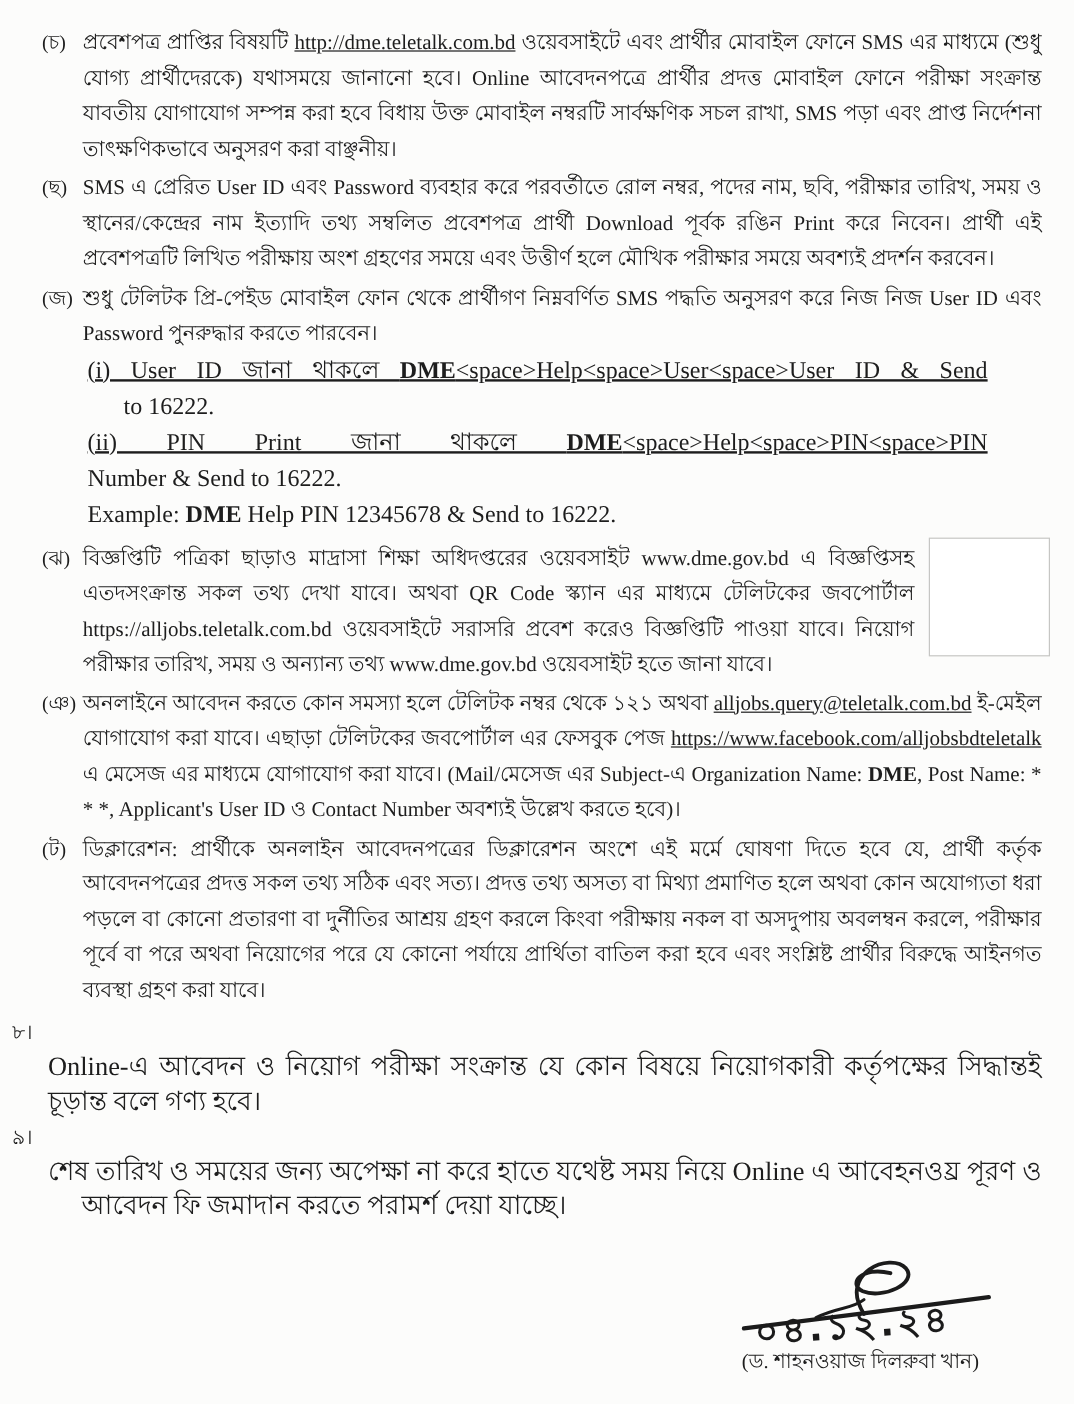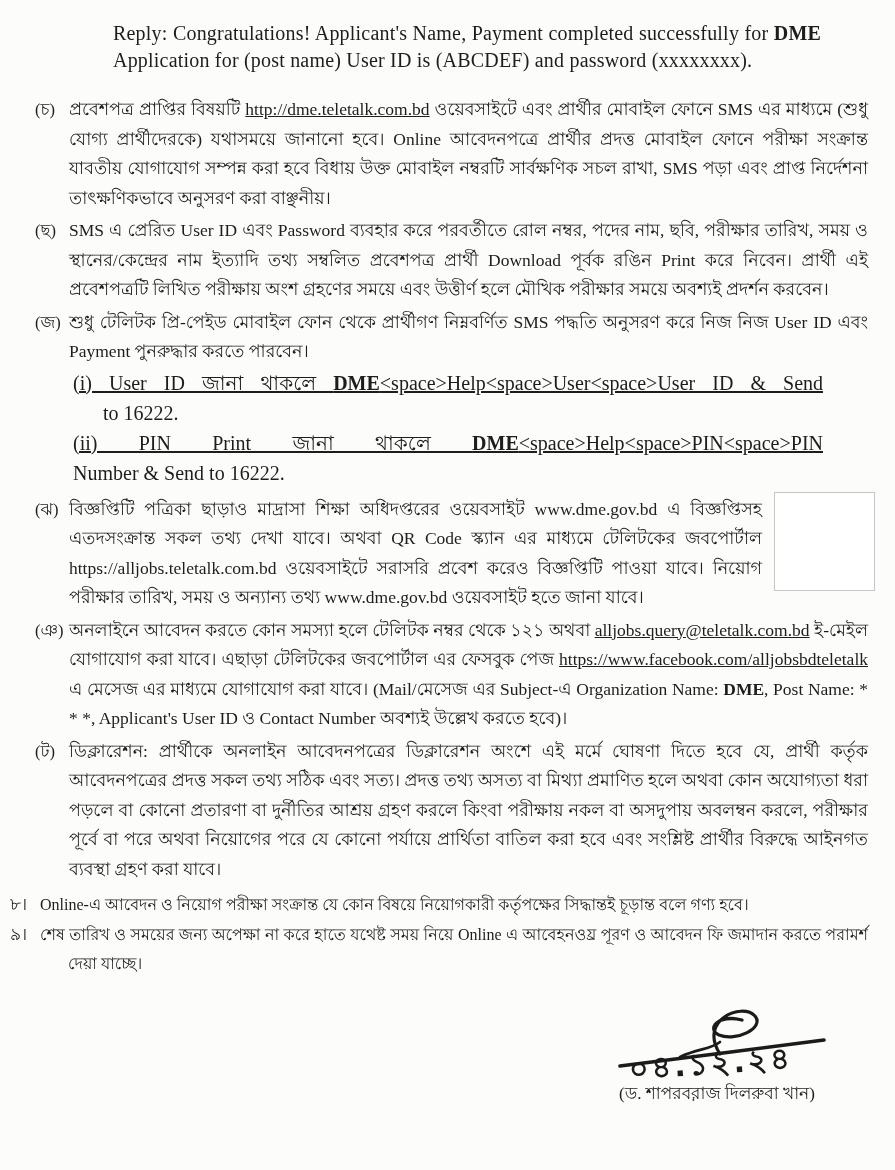--- a/index.html
+++ b/index.html
@@ -47,21 +47,21 @@
     background:#fff;border:1px solid #c6c6c4;
     padding:7px;box-sizing:border-box;
   }
   .qr-grid{position:relative;width:100%;height:100%;}
   .qr-grid .m{position:absolute;background:#161616;}
   
   .numbered{margin:6px 27px 0 10px;}
   .num-item{display:flex;margin-bottom:1px;}
   .num-item .marker{flex:none;width:30px;font-size:17px;line-height:29px;}
   .num-item .content{
-    flex:1;font-size:16px;line-height:29px;text-align:justify;
+    flex:1;font-size:22px;line-height:29px;text-align:justify;margin-top:28px;
   }
   .num-item .content.hang{padding-left:28px;text-indent:-28px;}
   
   .sign-wrap{display:flex;justify-content:flex-end;padding-right:32px;margin-top:24px;}
   .sign-block{position:relative;width:292px;text-align:center;}
   .sign-svg{display:block;margin:0 auto;}
   .sign-date{
     position:absolute;top:38px;left:58px;
     font-family:"DejaVu Sans",sans-serif;
     font-size:30px;font-weight:bold;color:#1b1b1b;
@@ -72,43 +72,43 @@
   .sign-line.name{margin-top:2px;}
   
   .seg-b{font-weight:bold;}
   .seg-u{text-decoration:underline;}
 </style>
 </head>
 <body>
 
 <div class="page">
 
-  <p class="reply"><span>Reply: Congratulations! Applicant's Name, Payment completed successfully for </span><span class="seg-b">DME</span><span> Application for (post name) User ID is (ABCDEF) and password (xxxxxxxx).</span></p>
 
   <div class="list">
 
     <div class="item">
       <span class="marker">(চ)</span>
       <span class="content"><span>প্রবেশপত্র প্রাপ্তির বিষয়টি </span><span class="seg-u">http://dme.teletalk.com.bd</span><span> ওয়েবসাইটে এবং প্রার্থীর মোবাইল ফোনে SMS এর মাধ্যমে (শুধু যোগ্য প্রার্থীদেরকে) যথাসময়ে জানানো হবে। Online আবেদনপত্রে প্রার্থীর প্রদত্ত মোবাইল ফোনে পরীক্ষা সংক্রান্ত যাবতীয় যোগাযোগ সম্পন্ন করা হবে বিধায় উক্ত মোবাইল নম্বরটি সার্বক্ষণিক সচল রাখা, SMS পড়া এবং প্রাপ্ত নির্দেশনা তাৎক্ষণিকভাবে অনুসরণ করা বাঞ্ছনীয়।</span></span>
     </div>
 
     <div class="item">
       <span class="marker">(ছ)</span>
       <span class="content"><span>SMS এ প্রেরিত User ID এবং Password ব্যবহার করে পরবর্তীতে রোল নম্বর, পদের নাম, ছবি, পরীক্ষার তারিখ, সময় ও স্থানের/কেন্দ্রের নাম ইত্যাদি তথ্য সম্বলিত প্রবেশপত্র প্রার্থী Download পূর্বক রঙিন Print করে নিবেন। প্রার্থী এই প্রবেশপত্রটি লিখিত পরীক্ষায় অংশ গ্রহণের সময়ে এবং উত্তীর্ণ হলে মৌখিক পরীক্ষার সময়ে অবশ্যই প্রদর্শন করবেন।</span></span>
     </div>
 
     <div class="item">
       <span class="marker">(জ)</span>
       <span class="content">
-        <span><span>শুধু টেলিটক প্রি-পেইড মোবাইল ফোন থেকে প্রার্থীগণ নিম্নবর্ণিত SMS পদ্ধতি অনুসরণ করে নিজ নিজ User ID এবং Payment পুনরুদ্ধার করতে পারবেন।</span></span>
+        <span><span>শুধু টেলিটক প্রি-পেইড মোবাইল ফোন থেকে প্রার্থীগণ নিম্নবর্ণিত SMS পদ্ধতি অনুসরণ করে নিজ নিজ User ID এবং Password পুনরুদ্ধার করতে পারবেন।</span></span>
         <span class="sublines" style="display:block;">
           <span class="sub-line stretch" style="display:block;"><span>(i) User ID জানা থাকলে </span><span class="seg-b">DME</span><span>&lt;space&gt;Help&lt;space&gt;User&lt;space&gt;User ID &amp; Send</span></span>
           <span class="sub-line deep" style="display:block;"><span>to 16222.</span></span>
           <span class="sub-line stretch" style="display:block;"><span>(ii) PIN Print জানা থাকলে </span><span class="seg-b">DME</span><span>&lt;space&gt;Help&lt;space&gt;PIN&lt;space&gt;PIN</span></span>
           <span class="sub-line" style="display:block;"><span>Number &amp; Send to 16222.</span></span>
+          <span class="sub-line" style="display:block;"><span>Example: </span><span class="seg-b">DME</span><span> Help PIN 12345678 &amp; Send to 16222.</span></span>
         </span>
       </span>
     </div>
 
     <div class="item item-jha">
       <span class="marker">(ঝ)</span>
       <span class="content"><span>বিজ্ঞপ্তিটি পত্রিকা ছাড়াও মাদ্রাসা শিক্ষা অধিদপ্তরের ওয়েবসাইট www.dme.gov.bd এ বিজ্ঞপ্তিসহ এতদসংক্রান্ত সকল তথ্য দেখা যাবে। অথবা QR Code স্ক্যান এর মাধ্যমে টেলিটকের জবপোর্টাল https://alljobs.teletalk.com.bd ওয়েবসাইটে সরাসরি প্রবেশ করেও বিজ্ঞপ্তিটি পাওয়া যাবে। নিয়োগ পরীক্ষার তারিখ, সময় ও অন্যান্য তথ্য www.dme.gov.bd ওয়েবসাইট হতে জানা যাবে।</span></span>
       <span class="qr-box">
         <span class="qr-grid" id="qr-grid"><span class="m" style="left: 0%; top: 0%; width: 5.0619%; height: 5.0619%;"></span><span class="m" style="left: 4.7619%; top: 0%; width: 5.0619%; height: 5.0619%;"></span><span class="m" style="left: 9.52381%; top: 0%; width: 5.0619%; height: 5.0619%;"></span><span class="m" style="left: 14.2857%; top: 0%; width: 5.0619%; height: 5.0619%;"></span><span class="m" style="left: 19.0476%; top: 0%; width: 5.0619%; height: 5.0619%;"></span><span class="m" style="left: 23.8095%; top: 0%; width: 5.0619%; height: 5.0619%;"></span><span class="m" style="left: 28.5714%; top: 0%; width: 5.0619%; height: 5.0619%;"></span><span class="m" style="left: 38.0952%; top: 0%; width: 5.0619%; height: 5.0619%;"></span><span class="m" style="left: 42.8571%; top: 0%; width: 5.0619%; height: 5.0619%;"></span><span class="m" style="left: 47.619%; top: 0%; width: 5.0619%; height: 5.0619%;"></span><span class="m" style="left: 66.6667%; top: 0%; width: 5.0619%; height: 5.0619%;"></span><span class="m" style="left: 71.4286%; top: 0%; width: 5.0619%; height: 5.0619%;"></span><span class="m" style="left: 76.1905%; top: 0%; width: 5.0619%; height: 5.0619%;"></span><span class="m" style="left: 80.9524%; top: 0%; width: 5.0619%; height: 5.0619%;"></span><span class="m" style="left: 85.7143%; top: 0%; width: 5.0619%; height: 5.0619%;"></span><span class="m" style="left: 90.4762%; top: 0%; width: 5.0619%; height: 5.0619%;"></span><span class="m" style="left: 95.2381%; top: 0%; width: 5.0619%; height: 5.0619%;"></span><span class="m" style="left: 0%; top: 4.7619%; width: 5.0619%; height: 5.0619%;"></span><span class="m" style="left: 28.5714%; top: 4.7619%; width: 5.0619%; height: 5.0619%;"></span><span class="m" style="left: 42.8571%; top: 4.7619%; width: 5.0619%; height: 5.0619%;"></span><span class="m" style="left: 47.619%; top: 4.7619%; width: 5.0619%; height: 5.0619%;"></span><span class="m" style="left: 52.381%; top: 4.7619%; width: 5.0619%; height: 5.0619%;"></span><span class="m" style="left: 57.1429%; top: 4.7619%; width: 5.0619%; height: 5.0619%;"></span><span class="m" style="left: 66.6667%; top: 4.7619%; width: 5.0619%; height: 5.0619%;"></span><span class="m" style="left: 95.2381%; top: 4.7619%; width: 5.0619%; height: 5.0619%;"></span><span class="m" style="left: 0%; top: 9.52381%; width: 5.0619%; height: 5.0619%;"></span><span class="m" style="left: 9.52381%; top: 9.52381%; width: 5.0619%; height: 5.0619%;"></span><span class="m" style="left: 14.2857%; top: 9.52381%; width: 5.0619%; height: 5.0619%;"></span><span class="m" style="left: 19.0476%; top: 9.52381%; width: 5.0619%; height: 5.0619%;"></span><span class="m" style="left: 28.5714%; top: 9.52381%; width: 5.0619%; height: 5.0619%;"></span><span class="m" style="left: 38.0952%; top: 9.52381%; width: 5.0619%; height: 5.0619%;"></span><span class="m" style="left: 52.381%; top: 9.52381%; width: 5.0619%; height: 5.0619%;"></span><span class="m" style="left: 57.1429%; top: 9.52381%; width: 5.0619%; height: 5.0619%;"></span><span class="m" style="left: 61.9048%; top: 9.52381%; width: 5.0619%; height: 5.0619%;"></span><span class="m" style="left: 66.6667%; top: 9.52381%; width: 5.0619%; height: 5.0619%;"></span><span class="m" style="left: 76.1905%; top: 9.52381%; width: 5.0619%; height: 5.0619%;"></span><span class="m" style="left: 80.9524%; top: 9.52381%; width: 5.0619%; height: 5.0619%;"></span><span class="m" style="left: 85.7143%; top: 9.52381%; width: 5.0619%; height: 5.0619%;"></span><span class="m" style="left: 95.2381%; top: 9.52381%; width: 5.0619%; height: 5.0619%;"></span><span class="m" style="left: 0%; top: 14.2857%; width: 5.0619%; height: 5.0619%;"></span><span class="m" style="left: 9.52381%; top: 14.2857%; width: 5.0619%; height: 5.0619%;"></span><span class="m" style="left: 14.2857%; top: 14.2857%; width: 5.0619%; height: 5.0619%;"></span><span class="m" style="left: 19.0476%; top: 14.2857%; width: 5.0619%; height: 5.0619%;"></span><span class="m" style="left: 28.5714%; top: 14.2857%; width: 5.0619%; height: 5.0619%;"></span><span class="m" style="left: 38.0952%; top: 14.2857%; width: 5.0619%; height: 5.0619%;"></span><span class="m" style="left: 42.8571%; top: 14.2857%; width: 5.0619%; height: 5.0619%;"></span><span class="m" style="left: 66.6667%; top: 14.2857%; width: 5.0619%; height: 5.0619%;"></span><span class="m" style="left: 76.1905%; top: 14.2857%; width: 5.0619%; height: 5.0619%;"></span><span class="m" style="left: 80.9524%; top: 14.2857%; width: 5.0619%; height: 5.0619%;"></span><span class="m" style="left: 85.7143%; top: 14.2857%; width: 5.0619%; height: 5.0619%;"></span><span class="m" style="left: 95.2381%; top: 14.2857%; width: 5.0619%; height: 5.0619%;"></span><span class="m" style="left: 0%; top: 19.0476%; width: 5.0619%; height: 5.0619%;"></span><span class="m" style="left: 9.52381%; top: 19.0476%; width: 5.0619%; height: 5.0619%;"></span><span class="m" style="left: 14.2857%; top: 19.0476%; width: 5.0619%; height: 5.0619%;"></span><span class="m" style="left: 19.0476%; top: 19.0476%; width: 5.0619%; height: 5.0619%;"></span><span class="m" style="left: 28.5714%; top: 19.0476%; width: 5.0619%; height: 5.0619%;"></span><span class="m" style="left: 33.3333%; top: 19.0476%; width: 5.0619%; height: 5.0619%;"></span><span class="m" style="left: 42.8571%; top: 19.0476%; width: 5.0619%; height: 5.0619%;"></span><span class="m" style="left: 57.1429%; top: 19.0476%; width: 5.0619%; height: 5.0619%;"></span><span class="m" style="left: 61.9048%; top: 19.0476%; width: 5.0619%; height: 5.0619%;"></span><span class="m" style="left: 66.6667%; top: 19.0476%; width: 5.0619%; height: 5.0619%;"></span><span class="m" style="left: 76.1905%; top: 19.0476%; width: 5.0619%; height: 5.0619%;"></span><span class="m" style="left: 80.9524%; top: 19.0476%; width: 5.0619%; height: 5.0619%;"></span><span class="m" style="left: 85.7143%; top: 19.0476%; width: 5.0619%; height: 5.0619%;"></span><span class="m" style="left: 95.2381%; top: 19.0476%; width: 5.0619%; height: 5.0619%;"></span><span class="m" style="left: 0%; top: 23.8095%; width: 5.0619%; height: 5.0619%;"></span><span class="m" style="left: 28.5714%; top: 23.8095%; width: 5.0619%; height: 5.0619%;"></span><span class="m" style="left: 33.3333%; top: 23.8095%; width: 5.0619%; height: 5.0619%;"></span><span class="m" style="left: 42.8571%; top: 23.8095%; width: 5.0619%; height: 5.0619%;"></span><span class="m" style="left: 47.619%; top: 23.8095%; width: 5.0619%; height: 5.0619%;"></span><span class="m" style="left: 52.381%; top: 23.8095%; width: 5.0619%; height: 5.0619%;"></span><span class="m" style="left: 57.1429%; top: 23.8095%; width: 5.0619%; height: 5.0619%;"></span><span class="m" style="left: 61.9048%; top: 23.8095%; width: 5.0619%; height: 5.0619%;"></span><span class="m" style="left: 66.6667%; top: 23.8095%; width: 5.0619%; height: 5.0619%;"></span><span class="m" style="left: 95.2381%; top: 23.8095%; width: 5.0619%; height: 5.0619%;"></span><span class="m" style="left: 0%; top: 28.5714%; width: 5.0619%; height: 5.0619%;"></span><span class="m" style="left: 4.7619%; top: 28.5714%; width: 5.0619%; height: 5.0619%;"></span><span class="m" style="left: 9.52381%; top: 28.5714%; width: 5.0619%; height: 5.0619%;"></span><span class="m" style="left: 14.2857%; top: 28.5714%; width: 5.0619%; height: 5.0619%;"></span><span class="m" style="left: 19.0476%; top: 28.5714%; width: 5.0619%; height: 5.0619%;"></span><span class="m" style="left: 23.8095%; top: 28.5714%; width: 5.0619%; height: 5.0619%;"></span><span class="m" style="left: 28.5714%; top: 28.5714%; width: 5.0619%; height: 5.0619%;"></span><span class="m" style="left: 38.0952%; top: 28.5714%; width: 5.0619%; height: 5.0619%;"></span><span class="m" style="left: 42.8571%; top: 28.5714%; width: 5.0619%; height: 5.0619%;"></span><span class="m" style="left: 52.381%; top: 28.5714%; width: 5.0619%; height: 5.0619%;"></span><span class="m" style="left: 57.1429%; top: 28.5714%; width: 5.0619%; height: 5.0619%;"></span><span class="m" style="left: 66.6667%; top: 28.5714%; width: 5.0619%; height: 5.0619%;"></span><span class="m" style="left: 71.4286%; top: 28.5714%; width: 5.0619%; height: 5.0619%;"></span><span class="m" style="left: 76.1905%; top: 28.5714%; width: 5.0619%; height: 5.0619%;"></span><span class="m" style="left: 80.9524%; top: 28.5714%; width: 5.0619%; height: 5.0619%;"></span><span class="m" style="left: 85.7143%; top: 28.5714%; width: 5.0619%; height: 5.0619%;"></span><span class="m" style="left: 90.4762%; top: 28.5714%; width: 5.0619%; height: 5.0619%;"></span><span class="m" style="left: 95.2381%; top: 28.5714%; width: 5.0619%; height: 5.0619%;"></span><span class="m" style="left: 0%; top: 33.3333%; width: 5.0619%; height: 5.0619%;"></span><span class="m" style="left: 4.7619%; top: 33.3333%; width: 5.0619%; height: 5.0619%;"></span><span class="m" style="left: 14.2857%; top: 33.3333%; width: 5.0619%; height: 5.0619%;"></span><span class="m" style="left: 28.5714%; top: 33.3333%; width: 5.0619%; height: 5.0619%;"></span><span class="m" style="left: 33.3333%; top: 33.3333%; width: 5.0619%; height: 5.0619%;"></span><span class="m" style="left: 42.8571%; top: 33.3333%; width: 5.0619%; height: 5.0619%;"></span><span class="m" style="left: 57.1429%; top: 33.3333%; width: 5.0619%; height: 5.0619%;"></span><span class="m" style="left: 61.9048%; top: 33.3333%; width: 5.0619%; height: 5.0619%;"></span><span class="m" style="left: 76.1905%; top: 33.3333%; width: 5.0619%; height: 5.0619%;"></span><span class="m" style="left: 80.9524%; top: 33.3333%; width: 5.0619%; height: 5.0619%;"></span><span class="m" style="left: 90.4762%; top: 33.3333%; width: 5.0619%; height: 5.0619%;"></span><span class="m" style="left: 95.2381%; top: 33.3333%; width: 5.0619%; height: 5.0619%;"></span><span class="m" style="left: 0%; top: 38.0952%; width: 5.0619%; height: 5.0619%;"></span><span class="m" style="left: 4.7619%; top: 38.0952%; width: 5.0619%; height: 5.0619%;"></span><span class="m" style="left: 9.52381%; top: 38.0952%; width: 5.0619%; height: 5.0619%;"></span><span class="m" style="left: 33.3333%; top: 38.0952%; width: 5.0619%; height: 5.0619%;"></span><span class="m" style="left: 38.0952%; top: 38.0952%; width: 5.0619%; height: 5.0619%;"></span><span class="m" style="left: 42.8571%; top: 38.0952%; width: 5.0619%; height: 5.0619%;"></span><span class="m" style="left: 61.9048%; top: 38.0952%; width: 5.0619%; height: 5.0619%;"></span><span class="m" style="left: 66.6667%; top: 38.0952%; width: 5.0619%; height: 5.0619%;"></span><span class="m" style="left: 14.2857%; top: 42.8571%; width: 5.0619%; height: 5.0619%;"></span><span class="m" style="left: 23.8095%; top: 42.8571%; width: 5.0619%; height: 5.0619%;"></span><span class="m" style="left: 28.5714%; top: 42.8571%; width: 5.0619%; height: 5.0619%;"></span><span class="m" style="left: 33.3333%; top: 42.8571%; width: 5.0619%; height: 5.0619%;"></span><span class="m" style="left: 47.619%; top: 42.8571%; width: 5.0619%; height: 5.0619%;"></span><span class="m" style="left: 66.6667%; top: 42.8571%; width: 5.0619%; height: 5.0619%;"></span><span class="m" style="left: 76.1905%; top: 42.8571%; width: 5.0619%; height: 5.0619%;"></span><span class="m" style="left: 80.9524%; top: 42.8571%; width: 5.0619%; height: 5.0619%;"></span><span class="m" style="left: 85.7143%; top: 42.8571%; width: 5.0619%; height: 5.0619%;"></span><span class="m" style="left: 95.2381%; top: 42.8571%; width: 5.0619%; height: 5.0619%;"></span><span class="m" style="left: 4.7619%; top: 47.619%; width: 5.0619%; height: 5.0619%;"></span><span class="m" style="left: 9.52381%; top: 47.619%; width: 5.0619%; height: 5.0619%;"></span><span class="m" style="left: 14.2857%; top: 47.619%; width: 5.0619%; height: 5.0619%;"></span><span class="m" style="left: 28.5714%; top: 47.619%; width: 5.0619%; height: 5.0619%;"></span><span class="m" style="left: 33.3333%; top: 47.619%; width: 5.0619%; height: 5.0619%;"></span><span class="m" style="left: 42.8571%; top: 47.619%; width: 5.0619%; height: 5.0619%;"></span><span class="m" style="left: 47.619%; top: 47.619%; width: 5.0619%; height: 5.0619%;"></span><span class="m" style="left: 66.6667%; top: 47.619%; width: 5.0619%; height: 5.0619%;"></span><span class="m" style="left: 76.1905%; top: 47.619%; width: 5.0619%; height: 5.0619%;"></span><span class="m" style="left: 85.7143%; top: 47.619%; width: 5.0619%; height: 5.0619%;"></span><span class="m" style="left: 90.4762%; top: 47.619%; width: 5.0619%; height: 5.0619%;"></span><span class="m" style="left: 4.7619%; top: 52.381%; width: 5.0619%; height: 5.0619%;"></span><span class="m" style="left: 19.0476%; top: 52.381%; width: 5.0619%; height: 5.0619%;"></span><span class="m" style="left: 23.8095%; top: 52.381%; width: 5.0619%; height: 5.0619%;"></span><span class="m" style="left: 38.0952%; top: 52.381%; width: 5.0619%; height: 5.0619%;"></span><span class="m" style="left: 47.619%; top: 52.381%; width: 5.0619%; height: 5.0619%;"></span><span class="m" style="left: 52.381%; top: 52.381%; width: 5.0619%; height: 5.0619%;"></span><span class="m" style="left: 61.9048%; top: 52.381%; width: 5.0619%; height: 5.0619%;"></span><span class="m" style="left: 66.6667%; top: 52.381%; width: 5.0619%; height: 5.0619%;"></span><span class="m" style="left: 85.7143%; top: 52.381%; width: 5.0619%; height: 5.0619%;"></span><span class="m" style="left: 0%; top: 57.1429%; width: 5.0619%; height: 5.0619%;"></span><span class="m" style="left: 14.2857%; top: 57.1429%; width: 5.0619%; height: 5.0619%;"></span><span class="m" style="left: 23.8095%; top: 57.1429%; width: 5.0619%; height: 5.0619%;"></span><span class="m" style="left: 28.5714%; top: 57.1429%; width: 5.0619%; height: 5.0619%;"></span><span class="m" style="left: 38.0952%; top: 57.1429%; width: 5.0619%; height: 5.0619%;"></span><span class="m" style="left: 42.8571%; top: 57.1429%; width: 5.0619%; height: 5.0619%;"></span><span class="m" style="left: 47.619%; top: 57.1429%; width: 5.0619%; height: 5.0619%;"></span><span class="m" style="left: 52.381%; top: 57.1429%; width: 5.0619%; height: 5.0619%;"></span><span class="m" style="left: 76.1905%; top: 57.1429%; width: 5.0619%; height: 5.0619%;"></span><span class="m" style="left: 80.9524%; top: 57.1429%; width: 5.0619%; height: 5.0619%;"></span><span class="m" style="left: 4.7619%; top: 61.9048%; width: 5.0619%; height: 5.0619%;"></span><span class="m" style="left: 14.2857%; top: 61.9048%; width: 5.0619%; height: 5.0619%;"></span><span class="m" style="left: 19.0476%; top: 61.9048%; width: 5.0619%; height: 5.0619%;"></span><span class="m" style="left: 33.3333%; top: 61.9048%; width: 5.0619%; height: 5.0619%;"></span><span class="m" style="left: 38.0952%; top: 61.9048%; width: 5.0619%; height: 5.0619%;"></span><span class="m" style="left: 52.381%; top: 61.9048%; width: 5.0619%; height: 5.0619%;"></span><span class="m" style="left: 66.6667%; top: 61.9048%; width: 5.0619%; height: 5.0619%;"></span><span class="m" style="left: 76.1905%; top: 61.9048%; width: 5.0619%; height: 5.0619%;"></span><span class="m" style="left: 80.9524%; top: 61.9048%; width: 5.0619%; height: 5.0619%;"></span><span class="m" style="left: 85.7143%; top: 61.9048%; width: 5.0619%; height: 5.0619%;"></span><span class="m" style="left: 95.2381%; top: 61.9048%; width: 5.0619%; height: 5.0619%;"></span><span class="m" style="left: 0%; top: 66.6667%; width: 5.0619%; height: 5.0619%;"></span><span class="m" style="left: 4.7619%; top: 66.6667%; width: 5.0619%; height: 5.0619%;"></span><span class="m" style="left: 9.52381%; top: 66.6667%; width: 5.0619%; height: 5.0619%;"></span><span class="m" style="left: 14.2857%; top: 66.6667%; width: 5.0619%; height: 5.0619%;"></span><span class="m" style="left: 19.0476%; top: 66.6667%; width: 5.0619%; height: 5.0619%;"></span><span class="m" style="left: 23.8095%; top: 66.6667%; width: 5.0619%; height: 5.0619%;"></span><span class="m" style="left: 28.5714%; top: 66.6667%; width: 5.0619%; height: 5.0619%;"></span><span class="m" style="left: 38.0952%; top: 66.6667%; width: 5.0619%; height: 5.0619%;"></span><span class="m" style="left: 47.619%; top: 66.6667%; width: 5.0619%; height: 5.0619%;"></span><span class="m" style="left: 52.381%; top: 66.6667%; width: 5.0619%; height: 5.0619%;"></span><span class="m" style="left: 57.1429%; top: 66.6667%; width: 5.0619%; height: 5.0619%;"></span><span class="m" style="left: 61.9048%; top: 66.6667%; width: 5.0619%; height: 5.0619%;"></span><span class="m" style="left: 66.6667%; top: 66.6667%; width: 5.0619%; height: 5.0619%;"></span><span class="m" style="left: 71.4286%; top: 66.6667%; width: 5.0619%; height: 5.0619%;"></span><span class="m" style="left: 76.1905%; top: 66.6667%; width: 5.0619%; height: 5.0619%;"></span><span class="m" style="left: 80.9524%; top: 66.6667%; width: 5.0619%; height: 5.0619%;"></span><span class="m" style="left: 85.7143%; top: 66.6667%; width: 5.0619%; height: 5.0619%;"></span><span class="m" style="left: 90.4762%; top: 66.6667%; width: 5.0619%; height: 5.0619%;"></span><span class="m" style="left: 0%; top: 71.4286%; width: 5.0619%; height: 5.0619%;"></span><span class="m" style="left: 28.5714%; top: 71.4286%; width: 5.0619%; height: 5.0619%;"></span><span class="m" style="left: 33.3333%; top: 71.4286%; width: 5.0619%; height: 5.0619%;"></span><span class="m" style="left: 38.0952%; top: 71.4286%; width: 5.0619%; height: 5.0619%;"></span><span class="m" style="left: 42.8571%; top: 71.4286%; width: 5.0619%; height: 5.0619%;"></span><span class="m" style="left: 47.619%; top: 71.4286%; width: 5.0619%; height: 5.0619%;"></span><span class="m" style="left: 52.381%; top: 71.4286%; width: 5.0619%; height: 5.0619%;"></span><span class="m" style="left: 57.1429%; top: 71.4286%; width: 5.0619%; height: 5.0619%;"></span><span class="m" style="left: 66.6667%; top: 71.4286%; width: 5.0619%; height: 5.0619%;"></span><span class="m" style="left: 85.7143%; top: 71.4286%; width: 5.0619%; height: 5.0619%;"></span><span class="m" style="left: 95.2381%; top: 71.4286%; width: 5.0619%; height: 5.0619%;"></span><span class="m" style="left: 0%; top: 76.1905%; width: 5.0619%; height: 5.0619%;"></span><span class="m" style="left: 9.52381%; top: 76.1905%; width: 5.0619%; height: 5.0619%;"></span><span class="m" style="left: 14.2857%; top: 76.1905%; width: 5.0619%; height: 5.0619%;"></span><span class="m" style="left: 19.0476%; top: 76.1905%; width: 5.0619%; height: 5.0619%;"></span><span class="m" style="left: 28.5714%; top: 76.1905%; width: 5.0619%; height: 5.0619%;"></span><span class="m" style="left: 38.0952%; top: 76.1905%; width: 5.0619%; height: 5.0619%;"></span><span class="m" style="left: 47.619%; top: 76.1905%; width: 5.0619%; height: 5.0619%;"></span><span class="m" style="left: 61.9048%; top: 76.1905%; width: 5.0619%; height: 5.0619%;"></span><span class="m" style="left: 80.9524%; top: 76.1905%; width: 5.0619%; height: 5.0619%;"></span><span class="m" style="left: 85.7143%; top: 76.1905%; width: 5.0619%; height: 5.0619%;"></span><span class="m" style="left: 0%; top: 80.9524%; width: 5.0619%; height: 5.0619%;"></span><span class="m" style="left: 9.52381%; top: 80.9524%; width: 5.0619%; height: 5.0619%;"></span><span class="m" style="left: 14.2857%; top: 80.9524%; width: 5.0619%; height: 5.0619%;"></span><span class="m" style="left: 19.0476%; top: 80.9524%; width: 5.0619%; height: 5.0619%;"></span><span class="m" style="left: 28.5714%; top: 80.9524%; width: 5.0619%; height: 5.0619%;"></span><span class="m" style="left: 52.381%; top: 80.9524%; width: 5.0619%; height: 5.0619%;"></span><span class="m" style="left: 57.1429%; top: 80.9524%; width: 5.0619%; height: 5.0619%;"></span><span class="m" style="left: 61.9048%; top: 80.9524%; width: 5.0619%; height: 5.0619%;"></span><span class="m" style="left: 66.6667%; top: 80.9524%; width: 5.0619%; height: 5.0619%;"></span><span class="m" style="left: 71.4286%; top: 80.9524%; width: 5.0619%; height: 5.0619%;"></span><span class="m" style="left: 76.1905%; top: 80.9524%; width: 5.0619%; height: 5.0619%;"></span><span class="m" style="left: 80.9524%; top: 80.9524%; width: 5.0619%; height: 5.0619%;"></span><span class="m" style="left: 95.2381%; top: 80.9524%; width: 5.0619%; height: 5.0619%;"></span><span class="m" style="left: 0%; top: 85.7143%; width: 5.0619%; height: 5.0619%;"></span><span class="m" style="left: 9.52381%; top: 85.7143%; width: 5.0619%; height: 5.0619%;"></span><span class="m" style="left: 14.2857%; top: 85.7143%; width: 5.0619%; height: 5.0619%;"></span><span class="m" style="left: 19.0476%; top: 85.7143%; width: 5.0619%; height: 5.0619%;"></span><span class="m" style="left: 28.5714%; top: 85.7143%; width: 5.0619%; height: 5.0619%;"></span><span class="m" style="left: 42.8571%; top: 85.7143%; width: 5.0619%; height: 5.0619%;"></span><span class="m" style="left: 57.1429%; top: 85.7143%; width: 5.0619%; height: 5.0619%;"></span><span class="m" style="left: 66.6667%; top: 85.7143%; width: 5.0619%; height: 5.0619%;"></span><span class="m" style="left: 90.4762%; top: 85.7143%; width: 5.0619%; height: 5.0619%;"></span><span class="m" style="left: 0%; top: 90.4762%; width: 5.0619%; height: 5.0619%;"></span><span class="m" style="left: 28.5714%; top: 90.4762%; width: 5.0619%; height: 5.0619%;"></span><span class="m" style="left: 47.619%; top: 90.4762%; width: 5.0619%; height: 5.0619%;"></span><span class="m" style="left: 61.9048%; top: 90.4762%; width: 5.0619%; height: 5.0619%;"></span><span class="m" style="left: 76.1905%; top: 90.4762%; width: 5.0619%; height: 5.0619%;"></span><span class="m" style="left: 85.7143%; top: 90.4762%; width: 5.0619%; height: 5.0619%;"></span><span class="m" style="left: 95.2381%; top: 90.4762%; width: 5.0619%; height: 5.0619%;"></span><span class="m" style="left: 0%; top: 95.2381%; width: 5.0619%; height: 5.0619%;"></span><span class="m" style="left: 4.7619%; top: 95.2381%; width: 5.0619%; height: 5.0619%;"></span><span class="m" style="left: 9.52381%; top: 95.2381%; width: 5.0619%; height: 5.0619%;"></span><span class="m" style="left: 14.2857%; top: 95.2381%; width: 5.0619%; height: 5.0619%;"></span><span class="m" style="left: 19.0476%; top: 95.2381%; width: 5.0619%; height: 5.0619%;"></span><span class="m" style="left: 23.8095%; top: 95.2381%; width: 5.0619%; height: 5.0619%;"></span><span class="m" style="left: 28.5714%; top: 95.2381%; width: 5.0619%; height: 5.0619%;"></span><span class="m" style="left: 42.8571%; top: 95.2381%; width: 5.0619%; height: 5.0619%;"></span><span class="m" style="left: 47.619%; top: 95.2381%; width: 5.0619%; height: 5.0619%;"></span><span class="m" style="left: 52.381%; top: 95.2381%; width: 5.0619%; height: 5.0619%;"></span><span class="m" style="left: 66.6667%; top: 95.2381%; width: 5.0619%; height: 5.0619%;"></span><span class="m" style="left: 71.4286%; top: 95.2381%; width: 5.0619%; height: 5.0619%;"></span><span class="m" style="left: 80.9524%; top: 95.2381%; width: 5.0619%; height: 5.0619%;"></span><span class="m" style="left: 90.4762%; top: 95.2381%; width: 5.0619%; height: 5.0619%;"></span></span>
       </span>
@@ -138,18 +138,18 @@
   </div>
 
   <div class="sign-wrap">
     <div class="sign-block">
       <svg class="sign-svg" width="230" height="72" viewBox="0 0 230 72">
         <path d="M118,52 C96,18 140,0 153,14 C163,26 134,40 117,33 C104,27 116,12 140,18" fill="none" stroke="#1b1b1b" stroke-width="3.2" stroke-linecap="round"></path>
         <path d="M78,55 C96,46 108,48 118,40" fill="none" stroke="#1b1b1b" stroke-width="2.6" stroke-linecap="round"></path>
         <path d="M18,64 C75,57 160,46 222,38" fill="none" stroke="#1b1b1b" stroke-width="3.6" stroke-linecap="round"></path>
       </svg>
       <span class="sign-date">০৪.১২.২৪</span>
-      <div class="sign-line name">(ড. শাপরবর়াজ দিলরুবা খান)</div>
+      <div class="sign-line name">(ড. শাহনওয়াজ দিলরুবা খান)</div>
 
     </div>
   </div>
 
 </div>
 
 </body></html>

